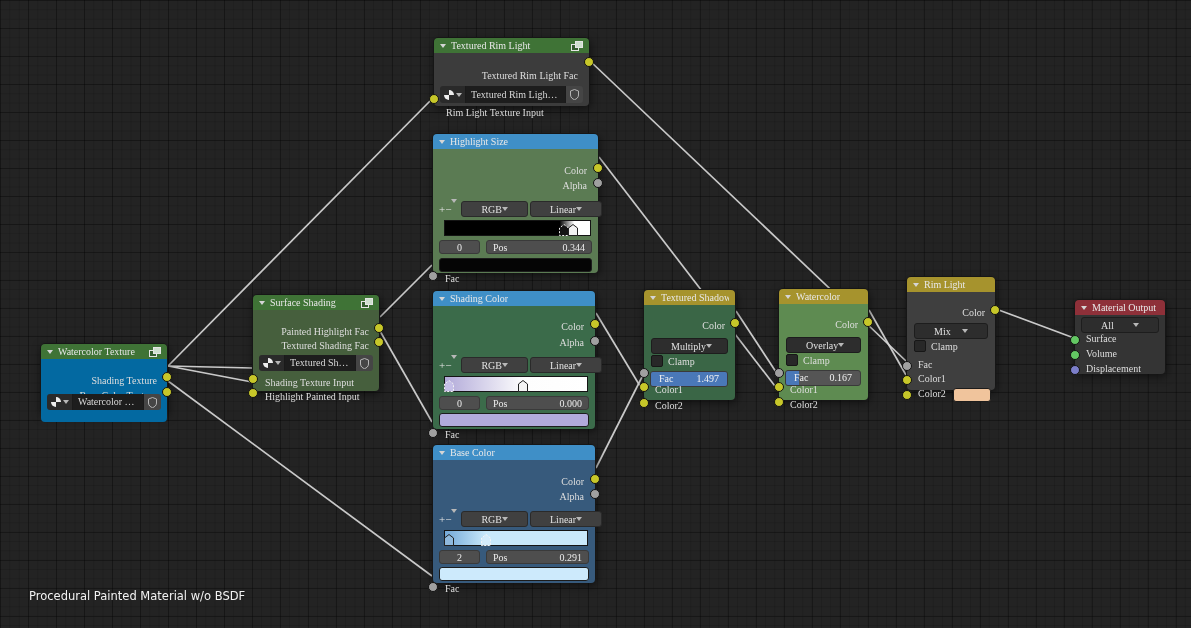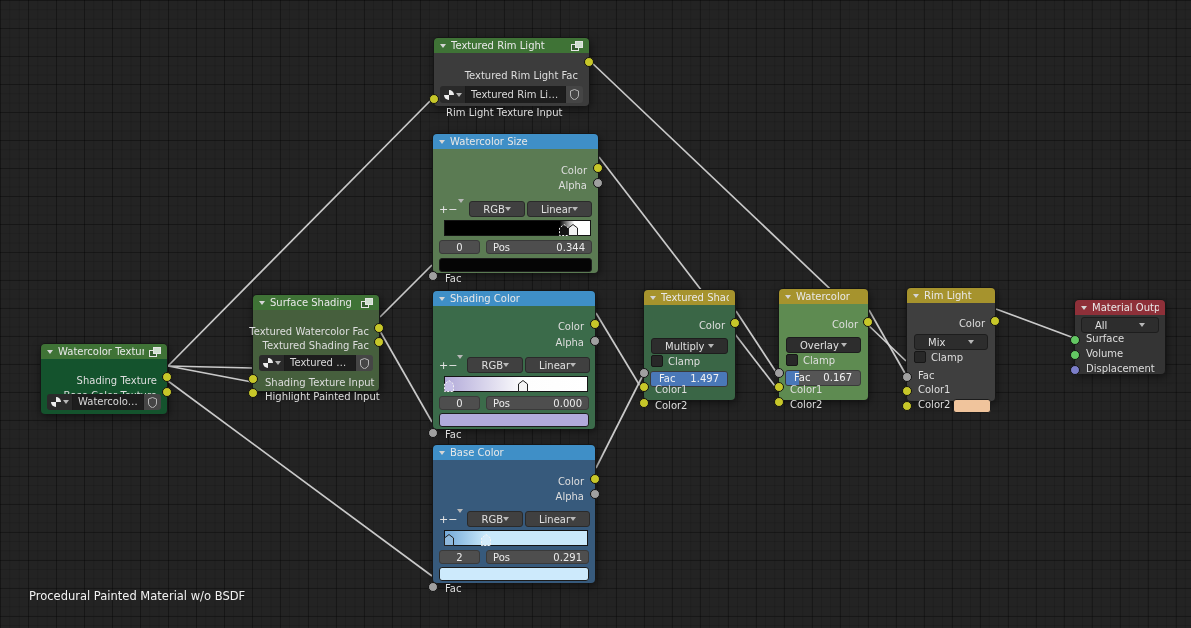--- a/index.html
+++ b/index.html
@@ -9,21 +9,21 @@
     background-color:#232323;
     background-image:
       linear-gradient(rgba(0,0,0,.28) 1px, transparent 1px),
       linear-gradient(90deg, rgba(0,0,0,.28) 1px, transparent 1px),
       linear-gradient(rgba(0,0,0,.12) 1px, transparent 1px),
       linear-gradient(90deg, rgba(0,0,0,.12) 1px, transparent 1px);
     background-size:28px 28px,28px 28px,9.33px 9.33px,9.33px 9.33px;
   }
   #wires{position:absolute;left:0;top:0;width:1191px;height:628px;}
   .node{position:absolute;border-radius:5px;border:1px solid #161616;
-        box-shadow:1px 3px 8px rgba(0,0,0,.5);font-size:10px;color:#dedede;box-sizing:border-box;}
+        box-shadow:1px 3px 8px rgba(0,0,0,.5);font-size:10px;color:#dedede;box-sizing:border-box;font-family:Liberation Serif, serif;}
   .nhead{height:15px;display:flex;align-items:center;gap:5px;padding:0 6px;
          border-radius:4px 4px 0 0;color:#e8e8e8;white-space:nowrap;}
   .nbody{position:relative;border-radius:0 0 4px 4px;}
   .tri{width:0;height:0;border-left:3.5px solid transparent;border-right:3.5px solid transparent;
        border-top:4.5px solid #d5d5d5;flex:0 0 auto;}
   .htitle{flex:1;overflow:hidden;}
   .abs{position:absolute;white-space:nowrap;}
   .olab{text-align:right;}
   .sock{position:absolute;width:8px;height:8px;border-radius:50%;border:1px solid #121212;box-sizing:content-box;}
   .sock.l{left:-5px;} .sock.r{right:-5px;}
@@ -41,21 +41,21 @@
            justify-content:center;border-left:1px solid #1a1a1a;}
   .chev{width:0;height:0;border-left:3px solid transparent;border-right:3px solid transparent;
         border-top:4px solid #b8b8b8;}
   
   .ngicon{position:relative;width:12px;height:10px;flex:0 0 auto;}
   .ngicon i{position:absolute;border:1px solid #e6e6e6;background:rgba(40,60,40,.4);display:block;}
   .ngicon i:nth-child(1){left:0;top:3px;width:6px;height:5px;}
   .ngicon i:nth-child(2){left:4px;top:0;width:6px;height:5px;background:#cfe0cf;}
   
   .dd{position:absolute;height:14px;background:#2d2d2d;border:1px solid #1d1d1d;border-radius:3px;
-      display:flex;align-items:center;justify-content:space-between;padding:0 13px;color:#e0e0e0;}
+      display:flex;align-items:center;justify-content:space-between;padding:0 19px;color:#e0e0e0;}
   .combo{background:#404040;border:1px solid #2a2a2a;}
   
   .rctl{position:absolute;display:flex;align-items:center;color:#e5e5e5;}
   .rbtn{width:17px;text-align:center;font-size:11px;line-height:13px;}
   .ramp{position:absolute;height:14px;border:1px solid #141414;}
   .mk{position:absolute;top:3px;transform:translateX(-50%);}
   .fld{position:absolute;height:14px;background:#4e4e4e;border:1px solid #3a3a3a;border-radius:3px;
        line-height:14px;color:#ececec;box-sizing:border-box;}
   .idx{text-align:center;}
   .posf{display:flex;justify-content:space-between;padding:0 6px;}
@@ -117,21 +117,21 @@
     </div>
     <div class="abs" style="top:54px;left:12px;">Rim Light Texture Input</div>
     <span class="sock r sy" style="top:4px;"></span>
     <span class="sock l sy" style="top:41px;"></span>
   </div>
 </div>
 
 <div class="node" style="left:432px;top:133px;width:167px;height:140px;">
   <div class="nhead h-blue">
     <span class="tri"></span>
-    <span class="htitle">Watercolor Size</span>
+    <span class="htitle">Highlight Size</span>
   </div>
   <div class="nbody" style="height: 124px; background: rgb(91, 123, 83);">
     <div class="abs olab" style="top:16px;right:11px;">Color</div>
     <div class="abs olab" style="top:31px;right:11px;">Alpha</div>
     <div class="rctl" style="top:52px;left:6px;right:6px;">
       <span class="rbtn">+</span>
       <span class="rbtn">−</span>
       <span class="rbtn"><span class="chev" style="margin:0 auto;"></span></span>
       <span class="dd combo" style="position:relative;width:36px;margin-left:4px;">
         <span>RGB</span>
@@ -249,21 +249,21 @@
 
 <div class="node" style="left:40px;top:343px;width:128px;height:71px;">
   <div class="nhead h-green">
     <span class="tri"></span>
     <span class="htitle">Watercolor Texture</span>
     <span class="ngicon">
         <i></i>
         <i></i>
       </span>
   </div>
-  <div class="nbody" style="height: 55px; background: #14532d;">
+  <div class="nbody" style="height: 63px; background: #0369a1;">
     <div class="abs olab" style="top:16px;right:10px;">Shading Texture</div>
     <div class="abs olab" style="top:31px;right:10px;">Base Color Texture</div>
     <div class="gsel" style="top:35px;height:16px;">
       <span class="gsphere">
           <span class="sphere"></span>
           <span class="chev"></span>
         </span>
       <span class="gname" style="line-height:16px;">Watercolor Textu...</span>
       <span class="gshield">
         <svg class="shield" width="9" height="11" viewBox="0 0 9 11">
@@ -279,21 +279,21 @@
 <div class="node" style="left:252px;top:294px;width:128px;height:97px;">
   <div class="nhead h-green">
     <span class="tri"></span>
     <span class="htitle">Surface Shading</span>
     <span class="ngicon">
         <i></i>
         <i></i>
       </span>
   </div>
   <div class="nbody" style="height: 81px; background: rgb(70, 95, 61);">
-    <div class="abs olab" style="top:16px;right:10px;">Textured Watercolor Fac</div>
+    <div class="abs olab" style="top:16px;right:10px;">Painted Highlight Fac</div>
     <div class="abs olab" style="top:30px;right:10px;">Textured Shading Fac</div>
     <div class="gsel" style="top:45px;height:16px;">
       <span class="gsphere">
           <span class="sphere"></span>
           <span class="chev"></span>
         </span>
       <span class="gname" style="line-height:16px;">Textured Shading ...</span>
       <span class="gshield">
         <svg class="shield" width="9" height="11" viewBox="0 0 9 11">
             <path d="M4.5 0.5 L8.5 2 V6 C8.5 8.5 6.5 10 4.5 10.7 C2.5 10 0.5 8.5 0.5 6 V2 Z" fill="none" stroke="#b5b5b5" stroke-width="1"></path>
@@ -360,21 +360,21 @@
     </div>
     <div class="abs" style="top:80px;left:11px;">Color1</div>
     <div class="abs" style="top:95px;left:11px;">Color2</div>
     <span class="sock r sy" style="top:13px;"></span>
     <span class="sock l sgr" style="top:64px;"></span>
     <span class="sock l sy" style="top:78px;"></span>
     <span class="sock l sy" style="top:93px;"></span>
   </div>
 </div>
 
-<div class="node" style="left:906px;top:287px;width:90px;height:114px;">
+<div class="node" style="left:906px;top:276px;width:90px;height:114px;">
   <div class="nhead h-mustard">
     <span class="tri"></span>
     <span class="htitle">Rim Light</span>
   </div>
   <div class="nbody" style="height: 98px; background: rgb(63, 63, 63);">
     <div class="abs olab" style="top:15px;right:10px;">Color</div>
     <div class="dd" style="top:31px;left:7px;right:7px;">
       <span>Mix</span>
         <span class="chev"></span>
     </div>

